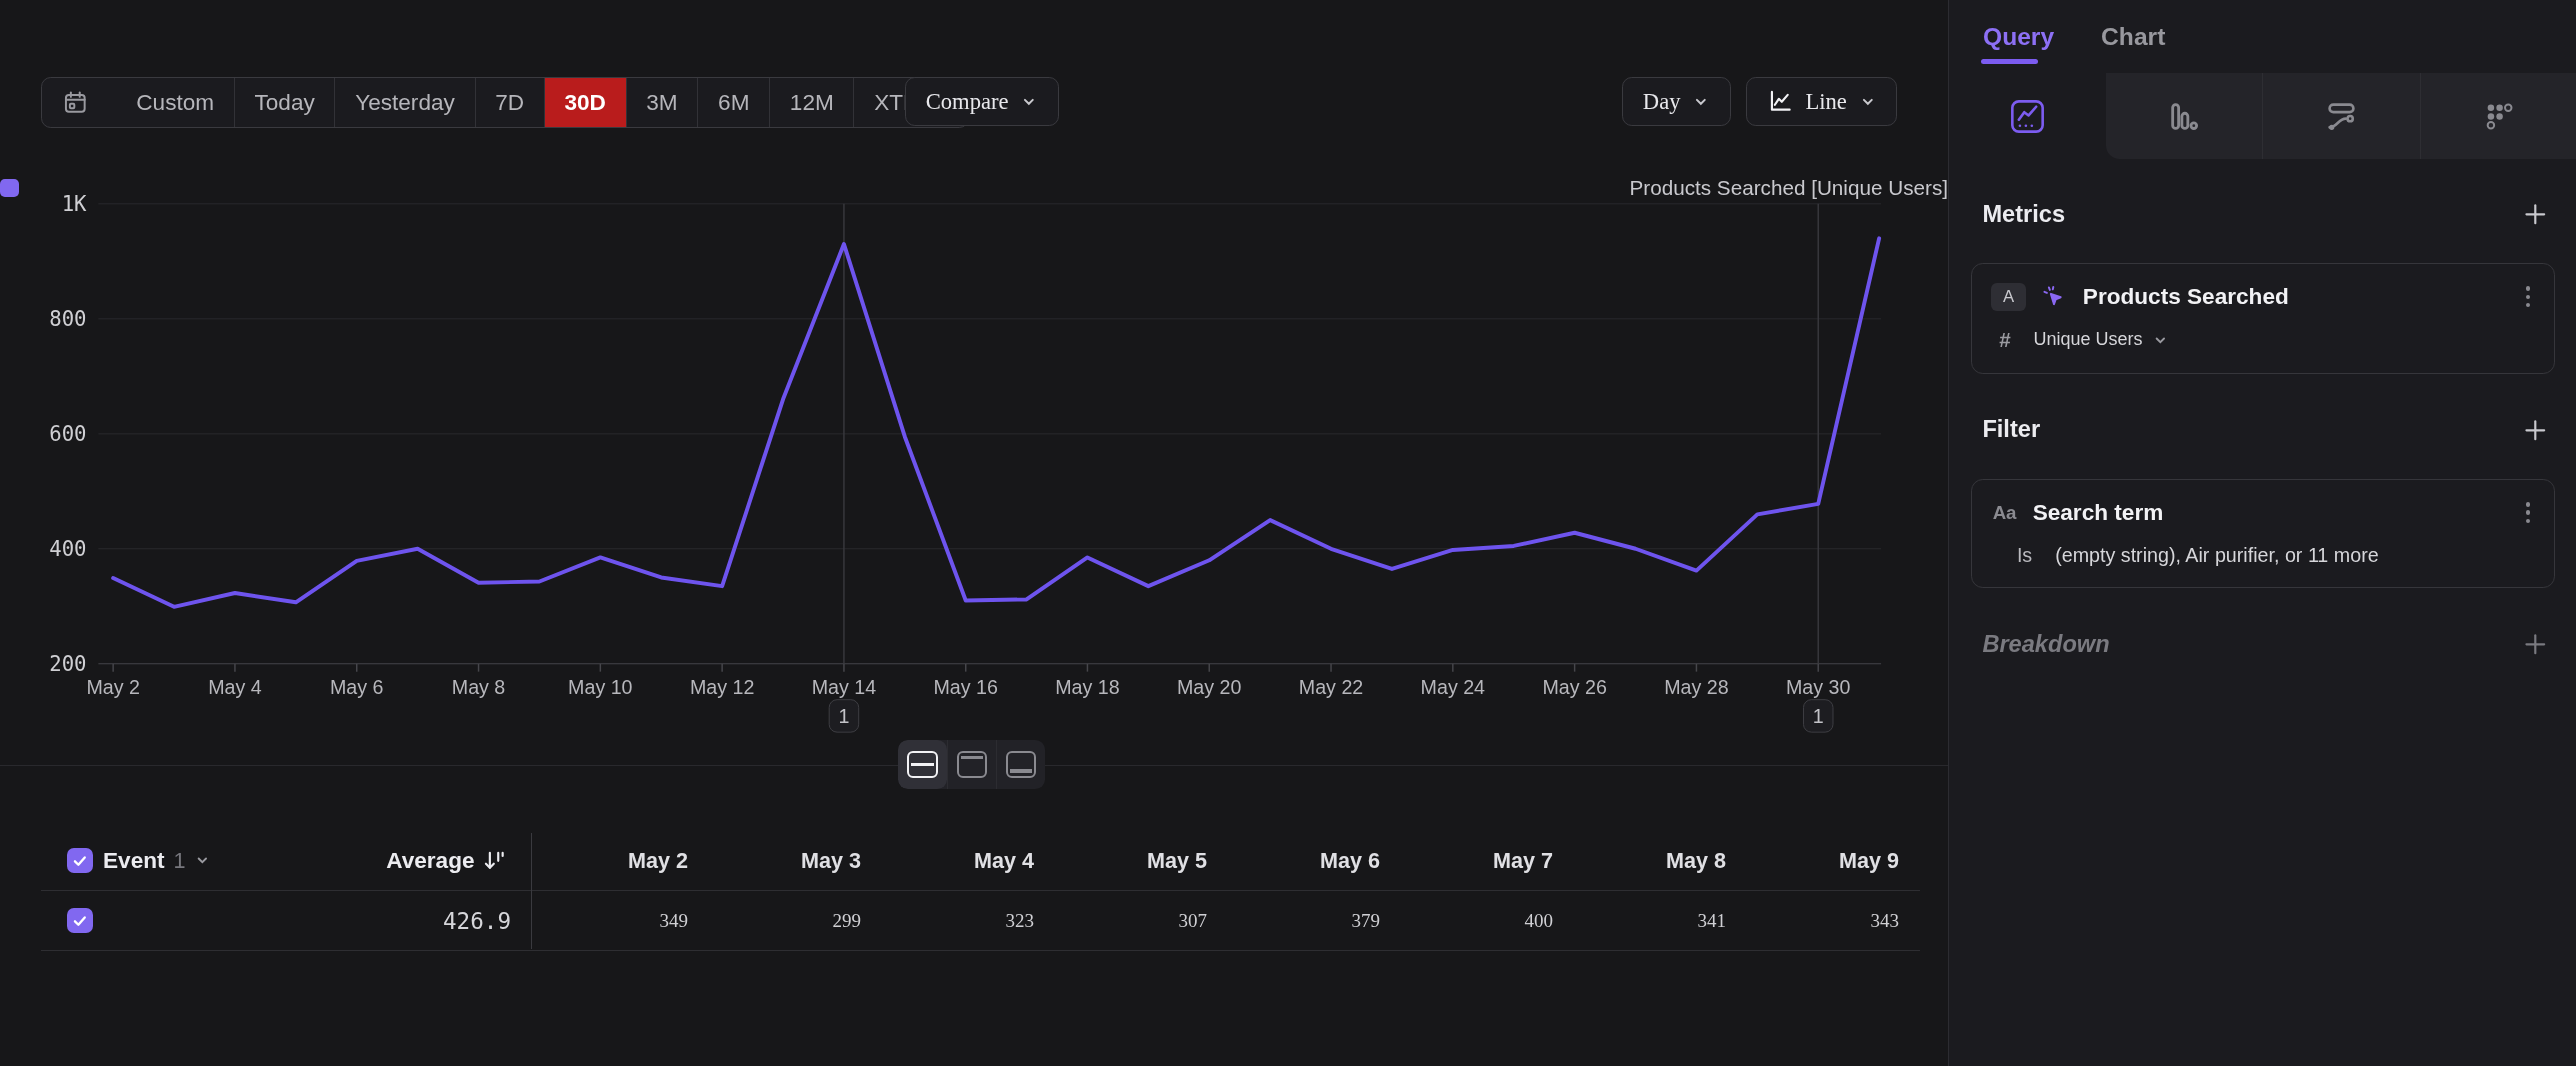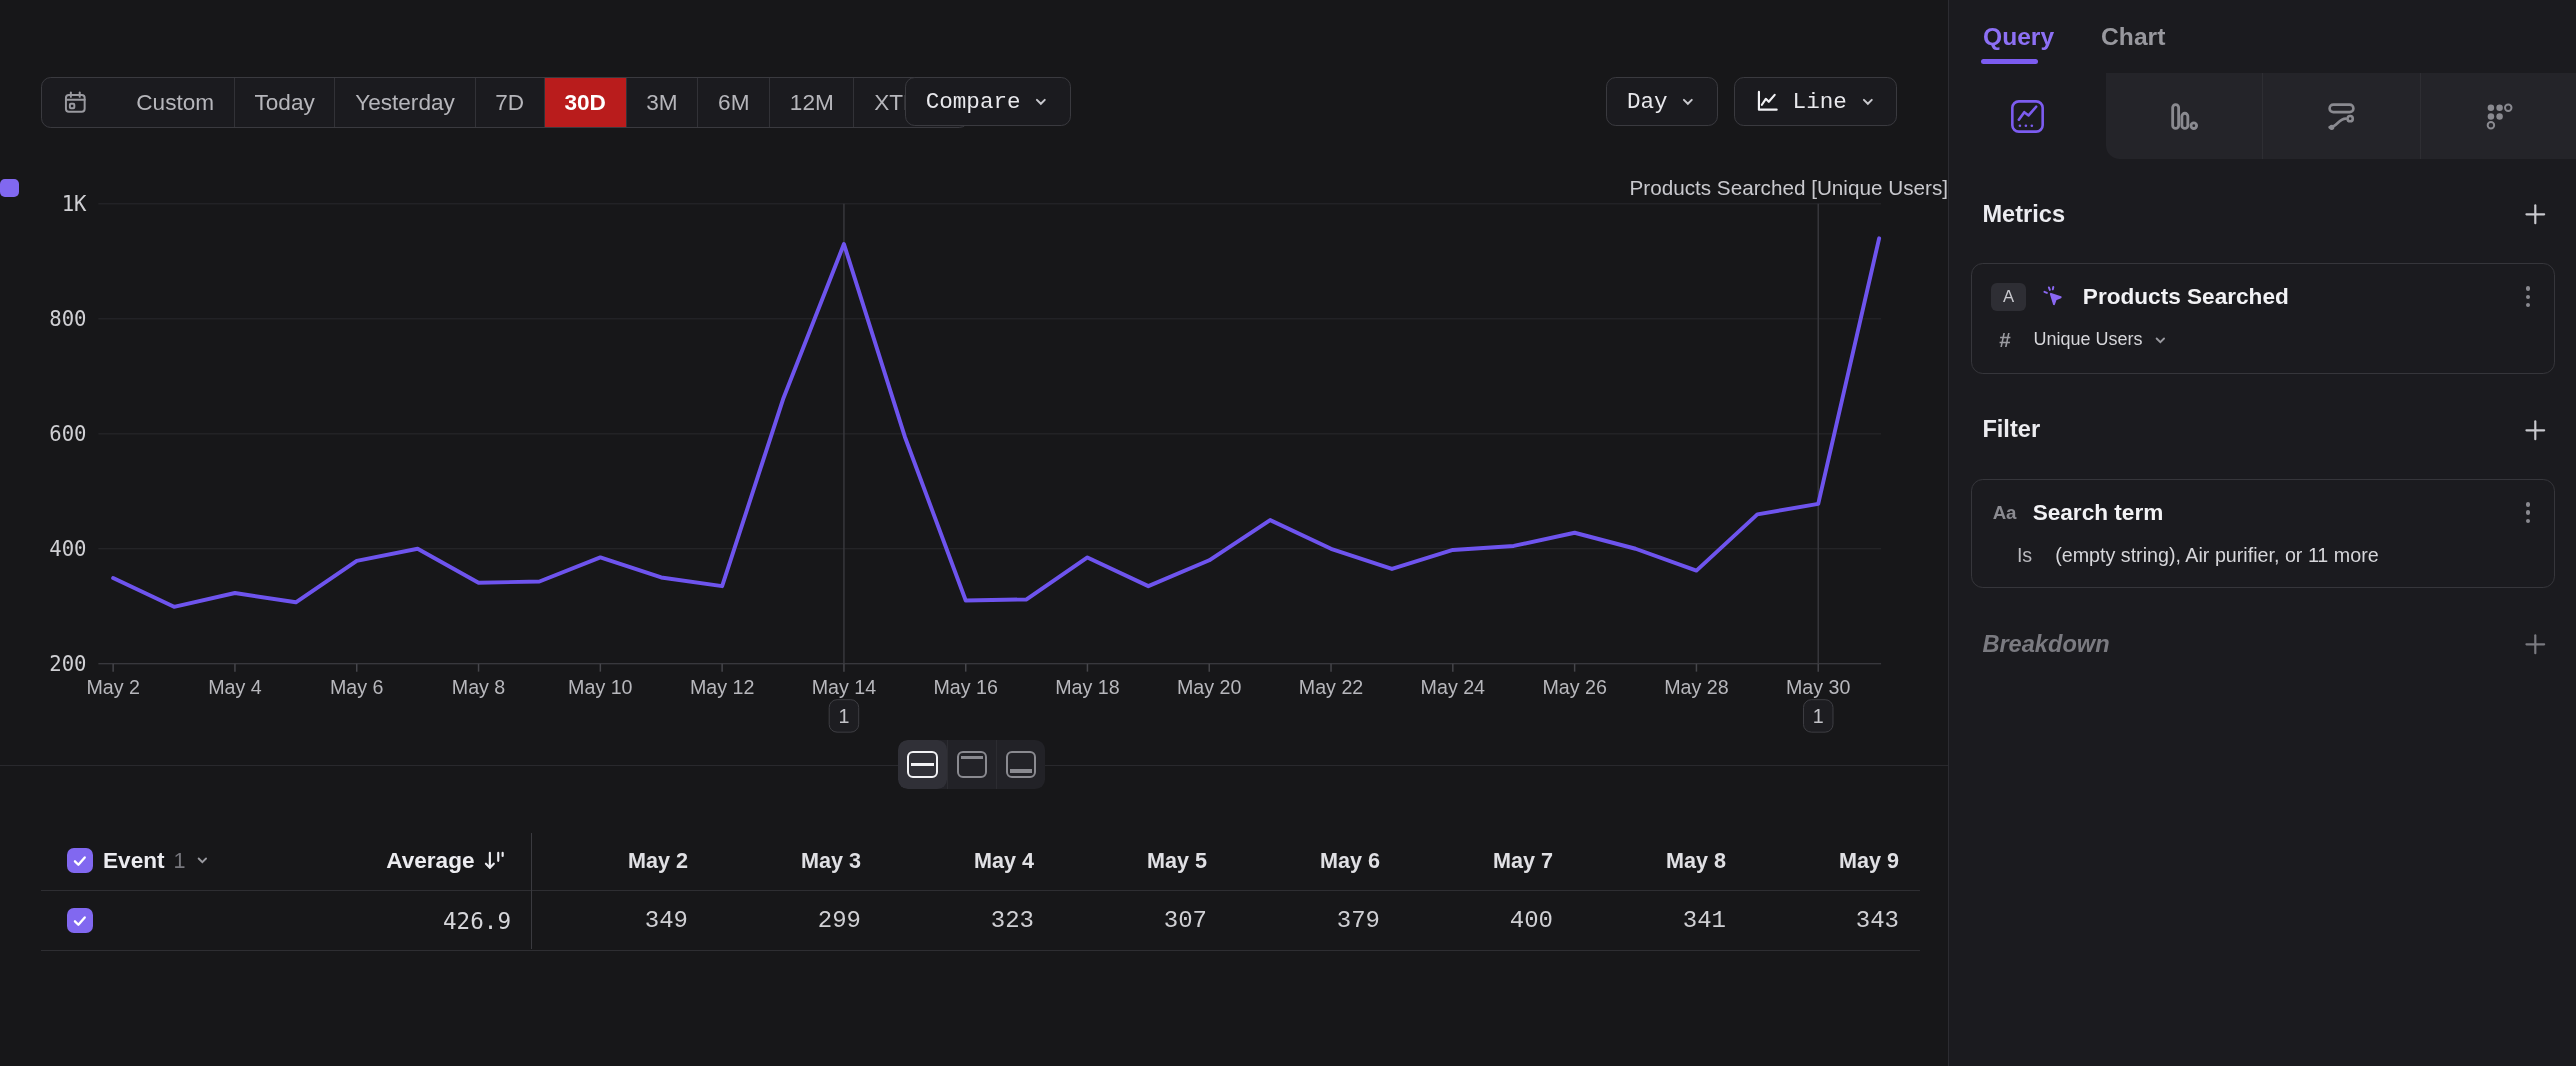--- a/index.html
+++ b/index.html
@@ -12,21 +12,21 @@
 
   
   .toolbar{position:absolute;left:0;top:77px;width:1948px;height:49px;}
   .seg{position:absolute;left:41px;top:0;height:49px;display:flex;align-items:stretch;
        border:1px solid #3a3a3f;border-radius:9.8px;background:#1b1b1f;overflow:hidden;}
   .seg-item{display:flex;align-items:center;gap:10.8px;padding:0 19.7px;background:transparent;border:none;
        border-left:1px solid #323237;color:#b6b6bb;font-size:22.6px;font-family:inherit;cursor:pointer;white-space:nowrap;}
   .seg-item:first-child{border-left:none;gap:48px;}
   .seg-item.selected{background:#b91c1c;color:#ffffff;font-weight:700;}
   .btn{display:flex;align-items:center;gap:11.8px;height:49px;padding:0 19.7px;border:1px solid #3a3a3f;
-       border-radius:9.8px;background:#1b1b1f;color:#e8e8ec;font-size:22.6px;font-family:Liberation Mono, monospace;cursor:pointer;white-space:nowrap;}
+       border-radius:9.8px;background:#1b1b1f;color:#e8e8ec;font-size:22.6px;font-family:Liberation Serif, serif;cursor:pointer;white-space:nowrap;}
   .compare{position:absolute;left:905px;top:0;}
   .tr-right{position:absolute;right:51px;top:0;display:flex;gap:15.7px;}
   .chev{flex:0 0 auto;}
 
   
   .legend{position:absolute;left:0;top:160px;width:1948px;display:flex;justify-content:space-between;
           align-items:center;gap:25px;cursor:pointer;margin-top:16px;}
   .legend-swatch{width:18.7px;height:18.7px;border-radius:4.9px;}
   .legend-label{font-size:20.7px;color:#c9c9ce;}
 
@@ -66,21 +66,21 @@
          justify-content:flex-end;gap:6.9px;cursor:pointer;}
   .avg-h .lab{font-size:22.6px;font-weight:700;color:#ececf0;}
   .row-name{position:absolute;left:103px;top:0;height:100%;display:flex;align-items:center;
             font-size:22.6px;color:#d6d6da;white-space:nowrap;}
   .avg-v{position:absolute;left:295px;width:216px;top:0;height:100%;display:flex;align-items:center;
          justify-content:flex-end;font-size:22.6px;color:#d6d6da;}
   .dates{position:absolute;left:531px;top:0;height:100%;display:flex;align-items:center;}
   .date-cell{width:173px;text-align:right;font-size:21.6px;}
   .date-cell.first{width:157px;}
   .t-header .date-cell{color:#e0e0e4;font-weight:700;}
-  .t-row .date-cell{color:#d0d0d4;font-family:Liberation Mono, monospace;font-size:24px;}
+  .t-row .date-cell{color:#d0d0d4;font-family:Liberation Serif, serif;font-size:19px;}
 
   
   .panel{position:absolute;left:1948px;top:0;width:628px;height:1067px;background:#1b1b1f;
          border-left:1px solid #2c2c31;box-sizing:border-box;}
   .panel-tabs{position:relative;height:73px;display:flex;align-items:center;gap:47px;padding-left:34px;}
   .panel-tab{position:relative;font-size:24.6px;font-weight:700;color:#98989e;cursor:pointer;height:100%;
              display:flex;align-items:center;}
   .panel-tab.active{color:#8d70f5;}
   .panel-tab.active::after{content:"";position:absolute;left:-2px;bottom:8.9px;width:57px;height:4.9px;
              border-radius:3px;background:#7c5cf0;}

